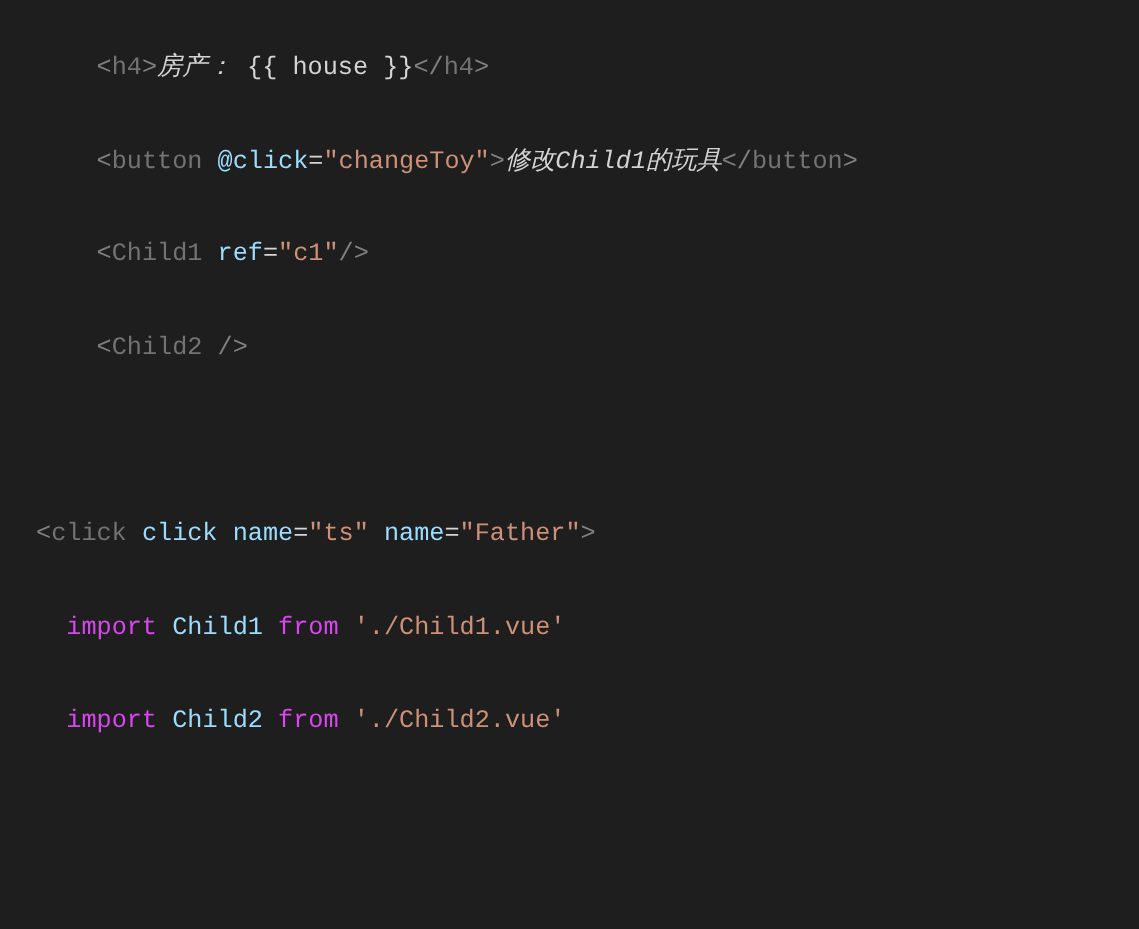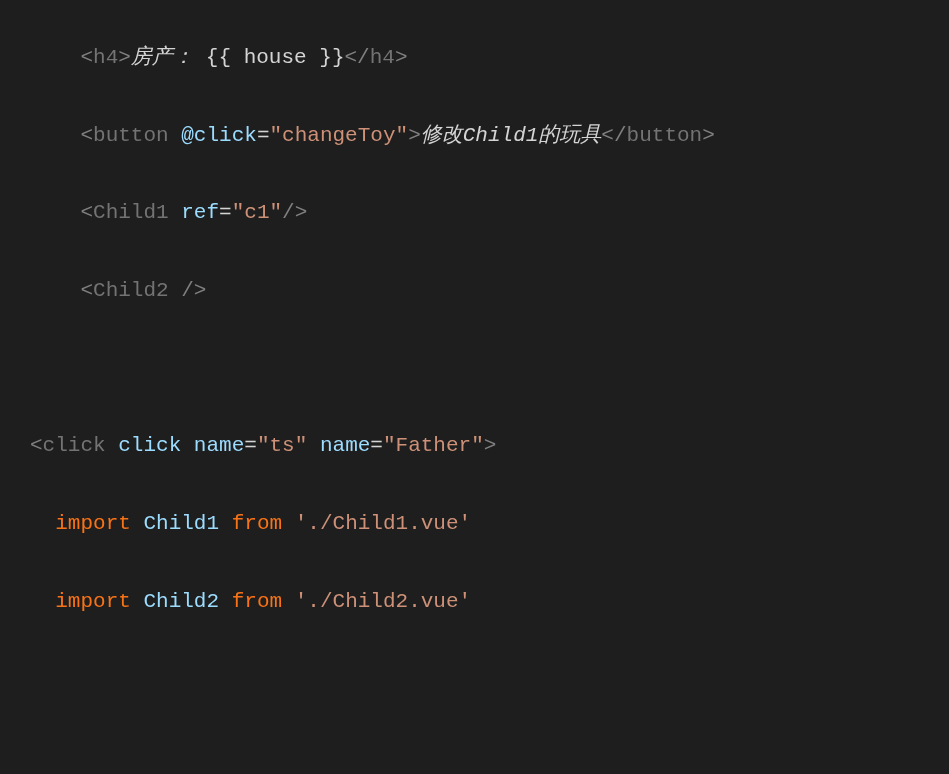--- a/index.html
+++ b/index.html
@@ -23,21 +23,21 @@
     position: relative;
   }
   
   .tag-bracket { color: #808080; }
   .tag-name   { color: #737373; text-align: right; }
   .attr-name  { color: #9cdcfe; }
   .attr-eq    { color: #d4d4d4; }
   .string     { color: #ce9178; }
   .text       { color: #d4d4d4; font-style: italic; }
   .mustache   { color: #d4d4d4; margin-left: 12px; }
-  .keyword    { color: #f97316; }
+  .keyword    { color: #d946ef; }
   .ident      { color: #9cdcfe; }
 </style>
 </head>
 <body>
 
 <div class="editor">
 <div class="line">    <span class="tag-bracket">&lt;</span><span class="tag-name">h4</span><span class="tag-bracket">&gt;</span><span class="text">房产：</span><span class="mustache">{{ house }}</span><span class="tag-bracket">&lt;/</span><span class="tag-name">h4</span><span class="tag-bracket">&gt;</span></div>
 <div class="line">    <span class="tag-bracket">&lt;</span><span class="tag-name">button</span> <span class="attr-name">@click</span><span class="attr-eq">=</span><span class="string">"changeToy"</span><span class="tag-bracket">&gt;</span><span class="text">修改Child1的玩具</span><span class="tag-bracket">&lt;/</span><span class="tag-name">button</span><span class="tag-bracket">&gt;</span></div>
 <div class="line">    <span class="tag-bracket">&lt;</span><span class="tag-name">Child1</span> <span class="attr-name">ref</span><span class="attr-eq">=</span><span class="string">"c1"</span><span class="tag-bracket">/&gt;</span></div>
 <div class="line">    <span class="tag-bracket">&lt;</span><span class="tag-name">Child2</span> <span class="tag-bracket">/&gt;</span></div>

